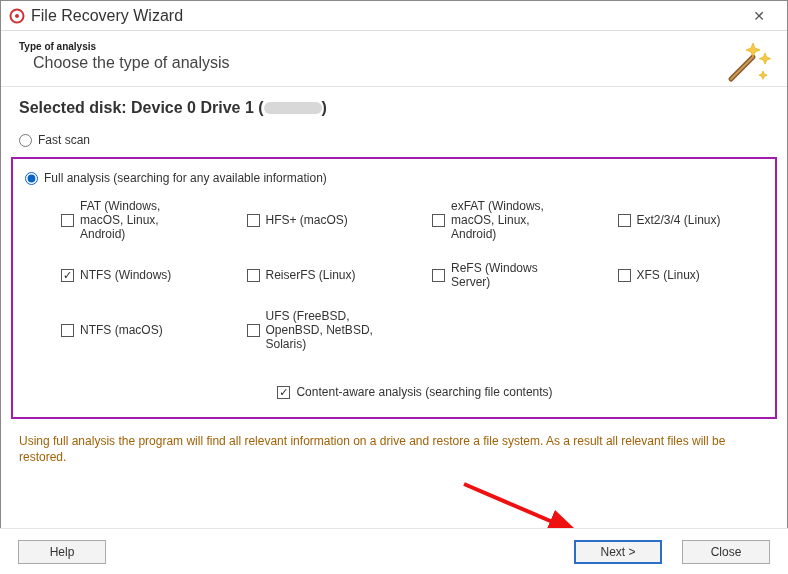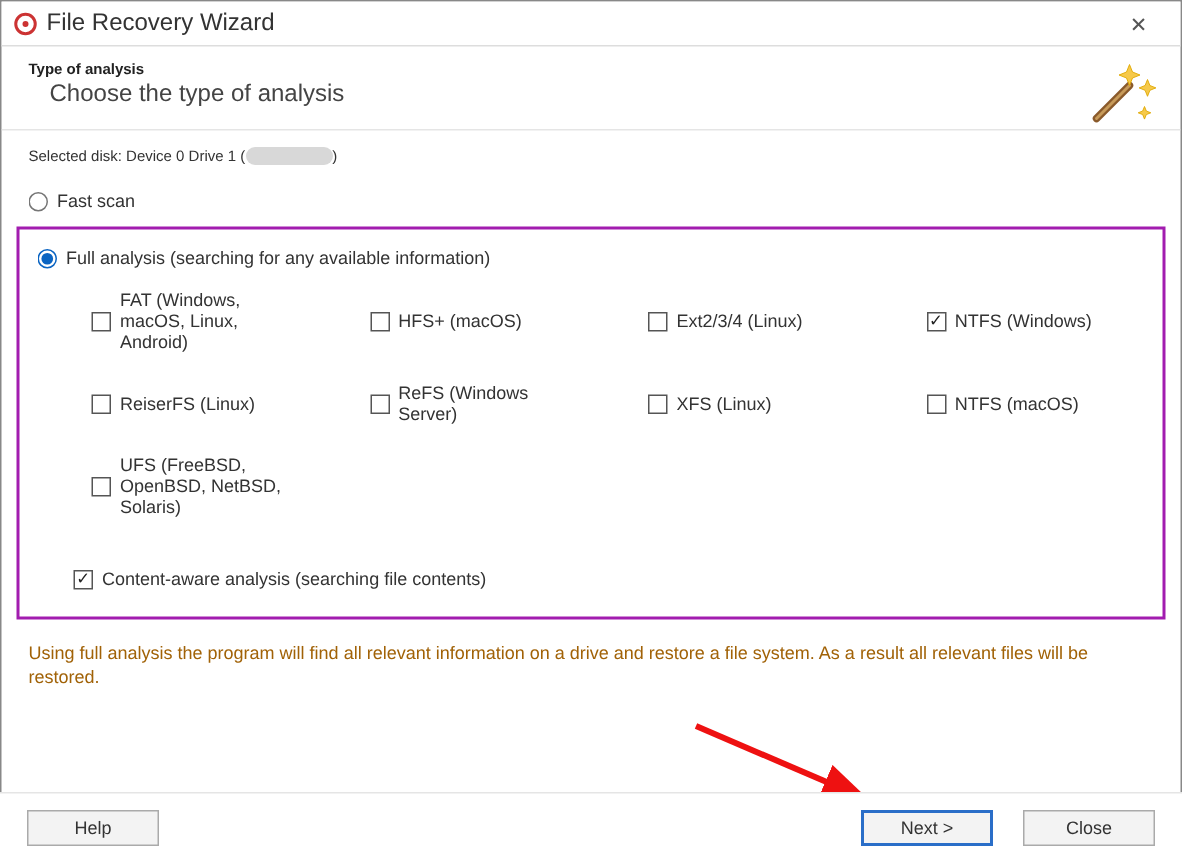--- a/index.html
+++ b/index.html
@@ -51,23 +51,24 @@
   .wand-icon {
     position: absolute;
     right: 14px;
     top: 6px;
     width: 50px; height: 50px;
   }
   .content {
     padding: 12px 18px 8px 18px;
   }
   .disk-line {
-    font-size: 10px;
+    font-size: 16px;
     color: #333;
     margin-bottom: 16px;
+    font-weight: bold;
   }
   .redbox {
     border: 2px solid #a21caf;
     padding: 8px 12px 14px 12px;
     margin: 0 -8px 10px -8px;
   }
   .radio-row, .check-row {
     display: flex;
     align-items: center;
     gap: 6px;
@@ -96,22 +97,23 @@
     justify-content: center;
     background: #fff;
     font-size: 11px;
     color: #222;
     line-height: 1;
     cursor: pointer;
     flex: 0 0 13px;
   }
   .checkbox.checked::before { content: "✓"; }
   .content-aware {
-    margin-left: 24px;
+    margin-left: 42px;
     margin-top: 30px;
+    justify-content: center;
   }
   .desc {
     margin: 14px 6px 0 0;
     font-size: 12px;
     color: #a16207;
     line-height: 1.35;
   }
   .footer {
     position: absolute;
     left: 0; right: 0; bottom: 0;
@@ -203,20 +205,24 @@
         <span class="checkbox"></span>
         <span>FAT (Windows, macOS, Linux, Android)</span>
       </div>
       <div class="check-row">
         <span class="checkbox"></span>
         <span>HFS+ (macOS)</span>
       </div>
 
       <div class="check-row">
         <span class="checkbox"></span>
+        <span>exFAT (Windows, macOS, Linux, Android)</span>
+      </div>
+      <div class="check-row">
+        <span class="checkbox"></span>
         <span>Ext2/3/4 (Linux)</span>
       </div>
 
       <div class="check-row">
         <span class="checkbox checked"></span>
         <span>NTFS (Windows)</span>
       </div>
       <div class="check-row">
         <span class="checkbox"></span>
         <span>ReiserFS (Linux)</span>

